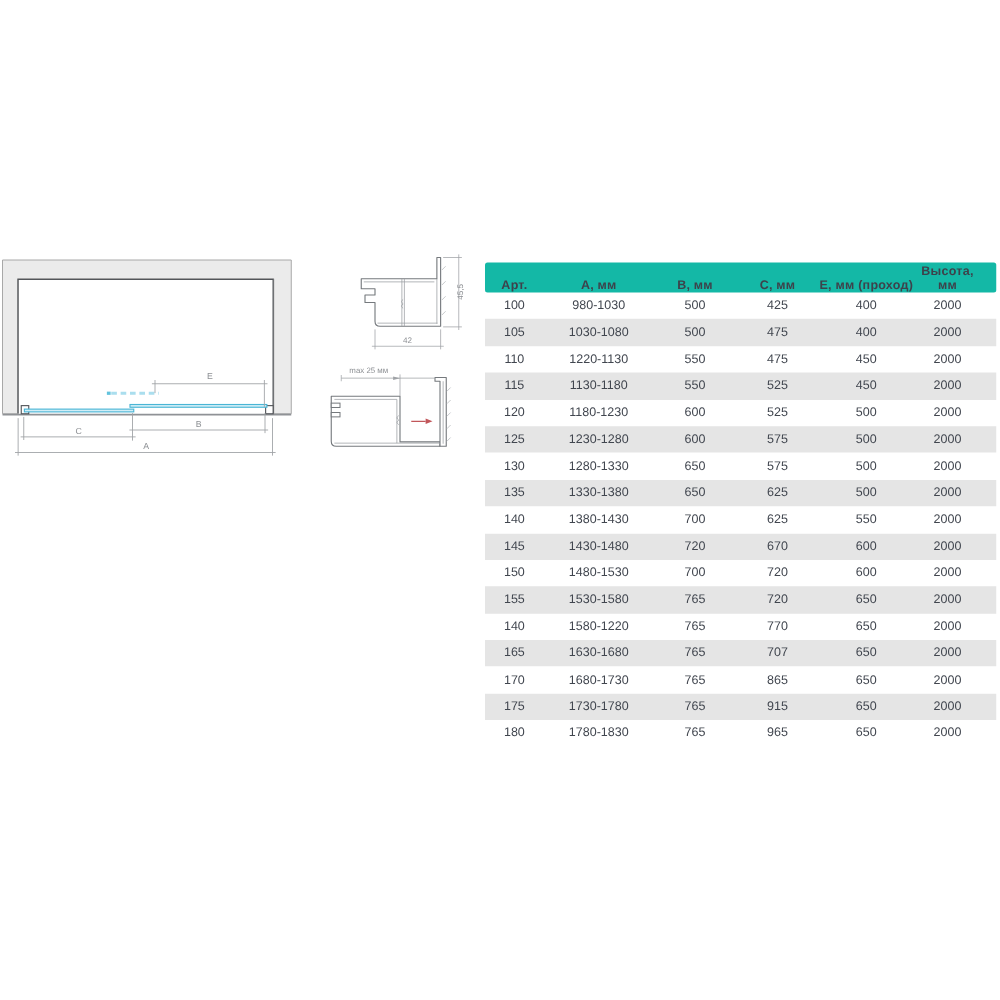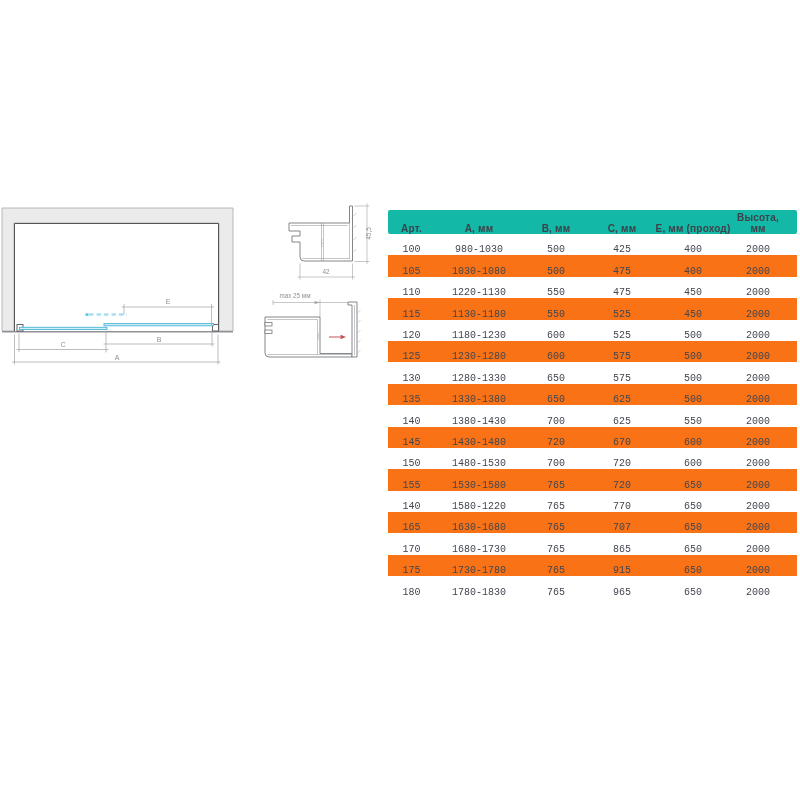--- a/index.html
+++ b/index.html
@@ -8,22 +8,22 @@
     font-family:"Liberation Sans",sans-serif;overflow:hidden;
   }
   svg text{font-family:"Liberation Sans",sans-serif;}
   .main-diagram{position:absolute;left:0;top:195px;}
   .profile-top{position:absolute;left:256px;top:198px;}
   .profile-side{position:absolute;left:253px;top:285px;}
 
   .spec-table{position:absolute;left:388px;top:210px;width:409px;font-size:10px;}
   .thead{display:flex;align-items:flex-end;height:24px;background:#14b8a6;border-radius:2px;}
   .thead .tcell{font-weight:700;color:#3d424b;letter-spacing:.2px;}
-  .trow{display:flex;align-items:flex-end;height:21.4px;font-family:Liberation Mono, monospace;}
-  .trow.stripe{background:#f97316;}
+  .trow{display:flex;align-items:center;height:21.4px;}
+  .trow.stripe{background:#e5e5e5;}
   .tcell{text-align:center;color:#41464f;}
   .col0{width:47px}.col1{width:88px}.col2{width:66px}
   .col3{width:66px}.col4{width:76px}.col5{width:54px}
 </style>
 </head>
 <body>
 
 <svg class="main-diagram" width="240" height="185" viewBox="0 0 240 185">
 
   <path fill-rule="evenodd" d="M2,13 H233 V136 H219 V28 H14 V136 H2 Z" fill="#ebebeb" stroke="#a8a8a8" stroke-width="0.8"></path>

